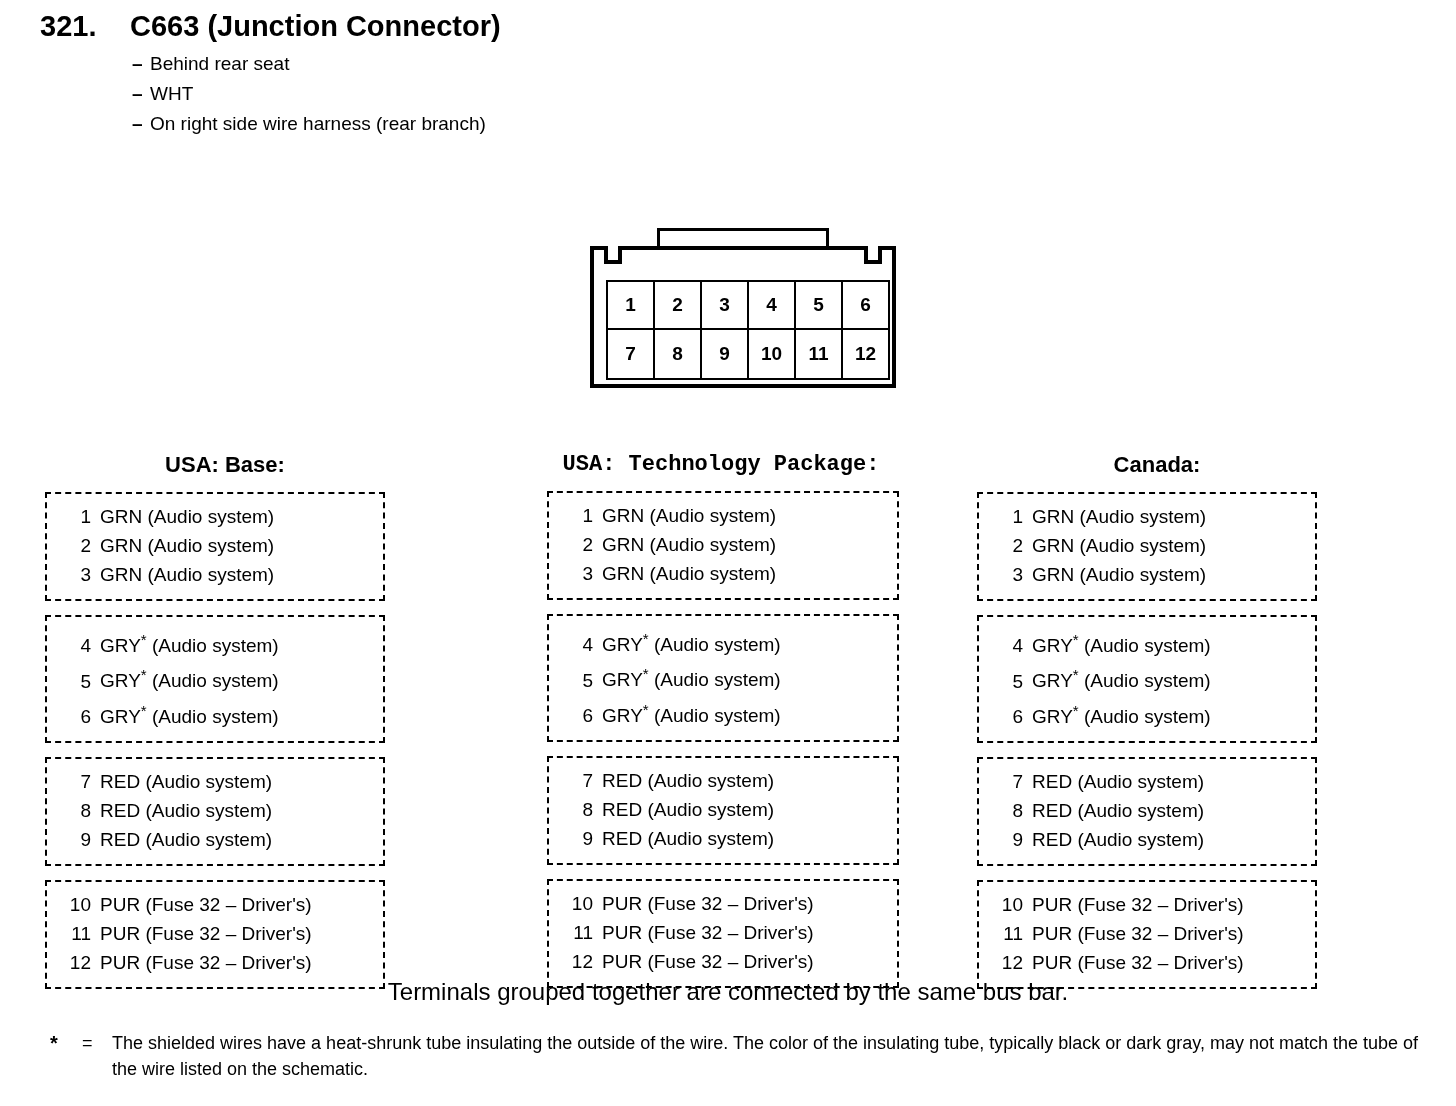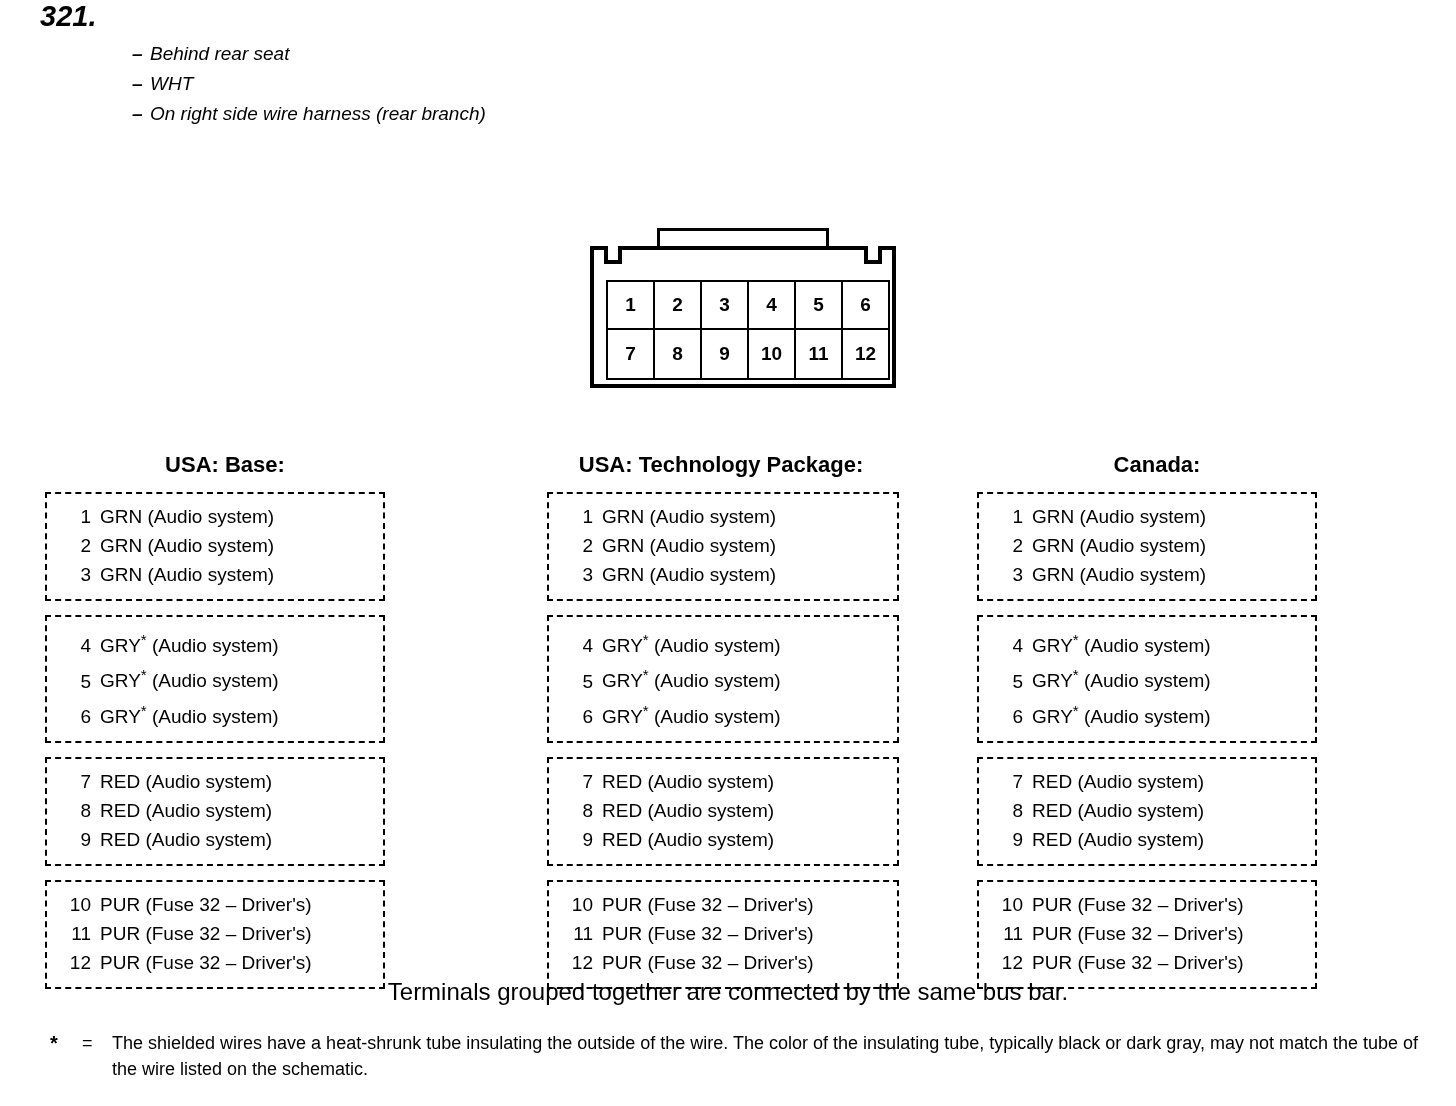--- a/index.html
+++ b/index.html
@@ -13,22 +13,21 @@
     position: relative;
     font-family: "Liberation Sans", sans-serif;
     color: #000000;
     overflow: hidden;
   }
 
   
   .header {
     position: absolute;
     left: 40px;
-    top: 0;
-    font-style: italic;
+    top: 10px;
   }
   .title-row {
     display: flex;
     align-items: baseline;
     font-size: 29px;
     font-weight: bold;
     letter-spacing: 0px;
   }
   .title-num {
     min-width: 90px;
@@ -130,21 +129,21 @@
   .col-3 { margin-left: 0px; width: 420px; }
 
   .col-title {
     font-size: 22px;
     font-weight: bold;
     text-align: center;
     margin-bottom: 14px;
     white-space: nowrap;
   }
   .col-1 .col-title { width: 360px; }
-  .col-2 .col-title { width: 420px; }
+  .col-2 .col-title { width: 420px; font-family: Liberation Mono, monospace; }
   .col-3 .col-title { width: 360px; text-align: center; }
 
   .group {
     border: 2px dashed #000;
     box-sizing: border-box;
     padding: 8px 10px 10px 10px;
     margin-bottom: 14px;
   }
   .col-1 .group { width: 340px; }
   .col-2 .group { width: 352px; margin-left: 36px; }
@@ -196,20 +195,21 @@
     flex: 0 0 30px;
   }
   .footnote .txt { flex: 1 1 auto; }
 </style>
 </head>
 <body>
 
 <div class="header">
   <div class="title-row">
     <span class="title-num">321.</span>
+    <span class="title-txt">C663 (Junction Connector)</span>
   </div>
   <div class="bullets">
     <div><span class="dash">–</span><span>Behind rear seat</span></div>
     <div><span class="dash">–</span><span>WHT</span></div>
     <div><span class="dash">–</span><span>On right side wire harness (rear branch)</span></div>
   </div>
 </div>
 
 <div class="connector">
   <div class="conn-tab"></div>

